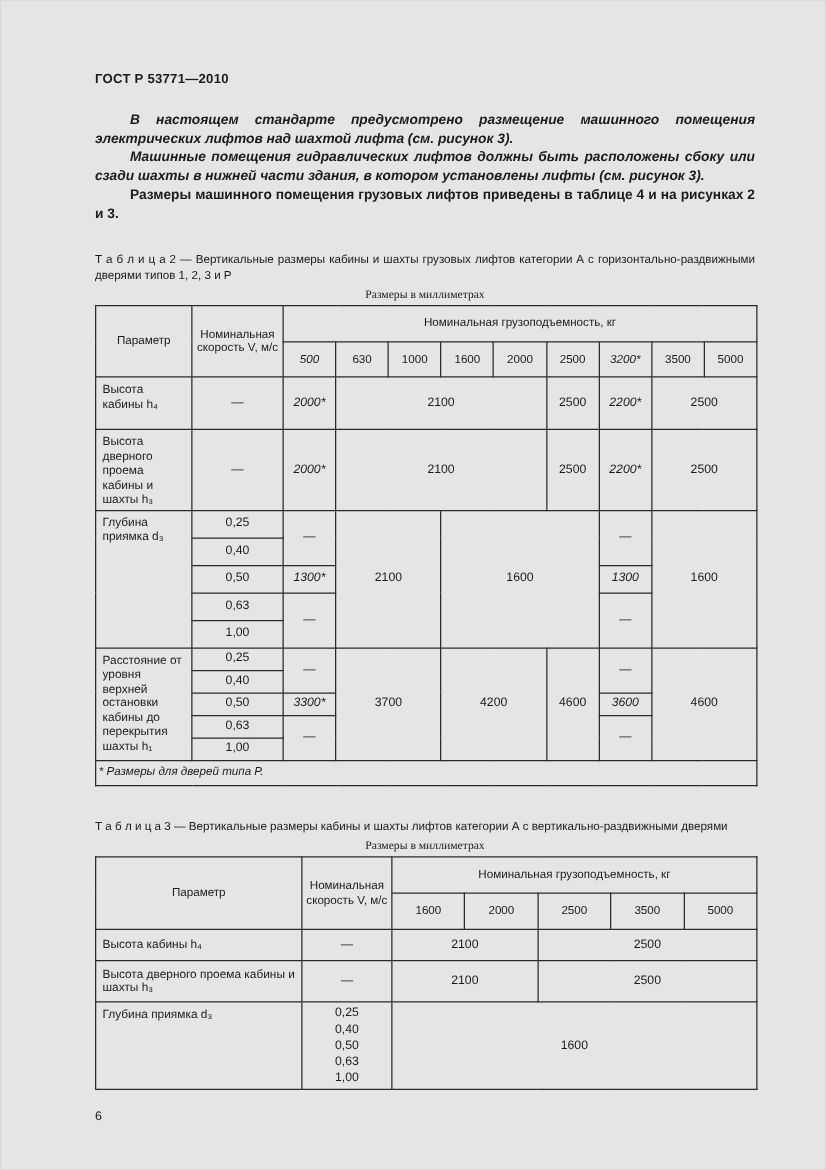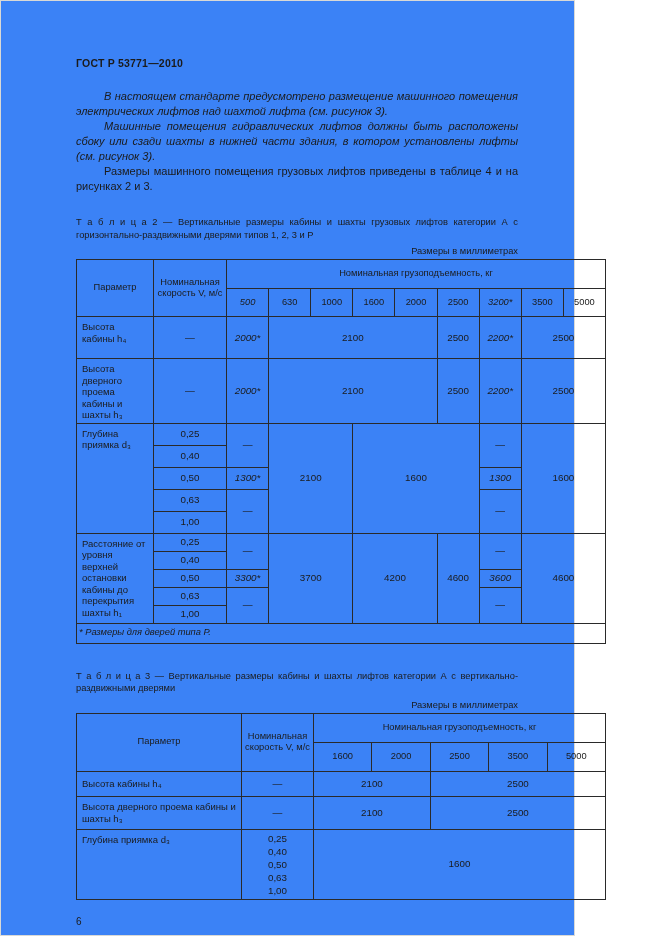--- a/index.html
+++ b/index.html
@@ -1,34 +1,34 @@
 <!DOCTYPE html>
 <html><head>
 <meta charset="utf-8">
 <style>
   * { margin:0; padding:0; box-sizing:border-box; }
   html,body { width:661px; height:936px; background:#ffffff; }
   body { font-family:"Liberation Sans", sans-serif; color:#1b1b1b; }
   .page {
-    position:relative; width:575px; height:936px;
-    background:#3b82f6; border:1px solid #d9d9d6;
+    position:relative; width:661px; height:936px;
+    background:#e5e5e5; border:1px solid #d9d9d6;
     padding:56px 56px 0 75px;
   }
   .doc-code { font-size:10.5px; font-weight:bold; letter-spacing:.2px; }
-  .body-text { margin-top:20px; }
+  .body-text { margin-top:20px;font-weight:bold; }
   .para {
     font-size:11px; line-height:15px; font-style:italic;
     text-align:justify; text-indent:28px;
   }
   .para.upright { font-style:normal; }
   .tab-caption {
     margin-top:22px; font-size:9.3px; line-height:12.5px; text-align:justify;
   }
   .units-note {
-    font-size:9.3px; text-align:right; margin:5px 0 3px 0;
+    font-size:9.3px; text-align:center; margin:5px 0 3px 0;font-family:Liberation Serif, serif;
   }
   table {
     border-collapse:collapse; width:530px; table-layout:fixed;
   }
   td {
     border:1px solid #2a2a2a;
     font-size:9.8px; line-height:11.5px;
     text-align:center; vertical-align:middle;
     padding:2px 3px;
     overflow:hidden;

